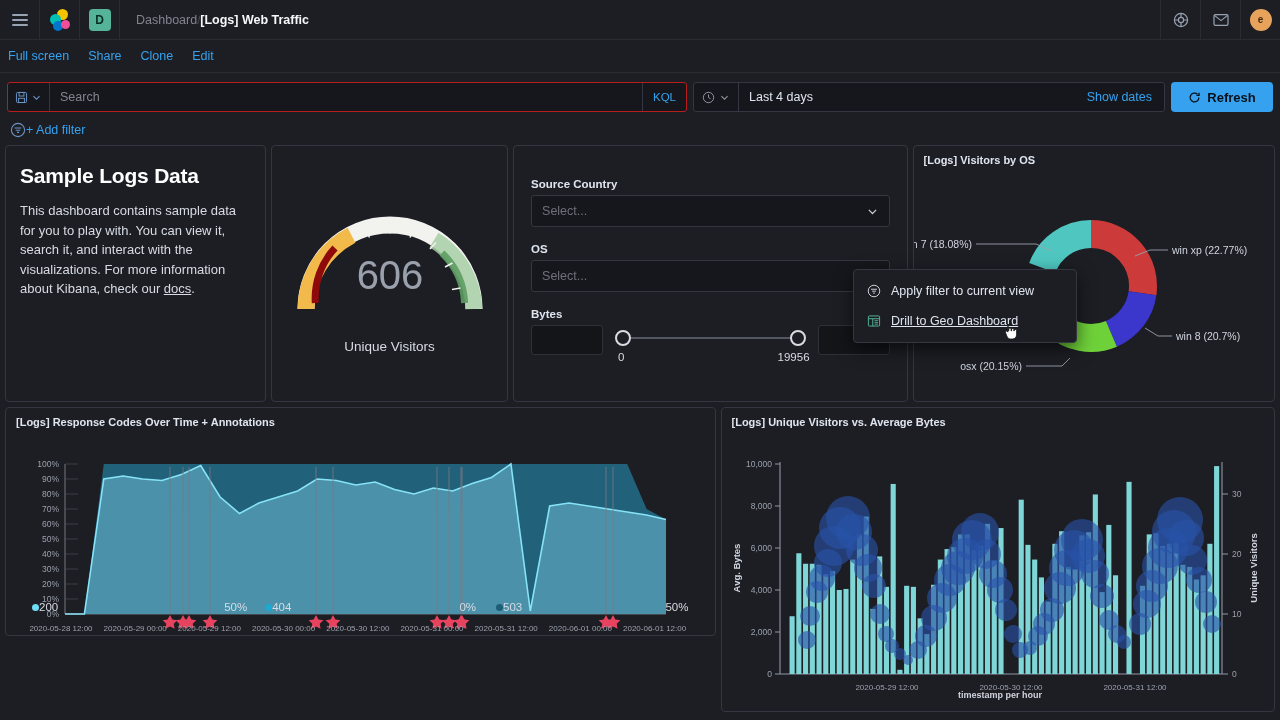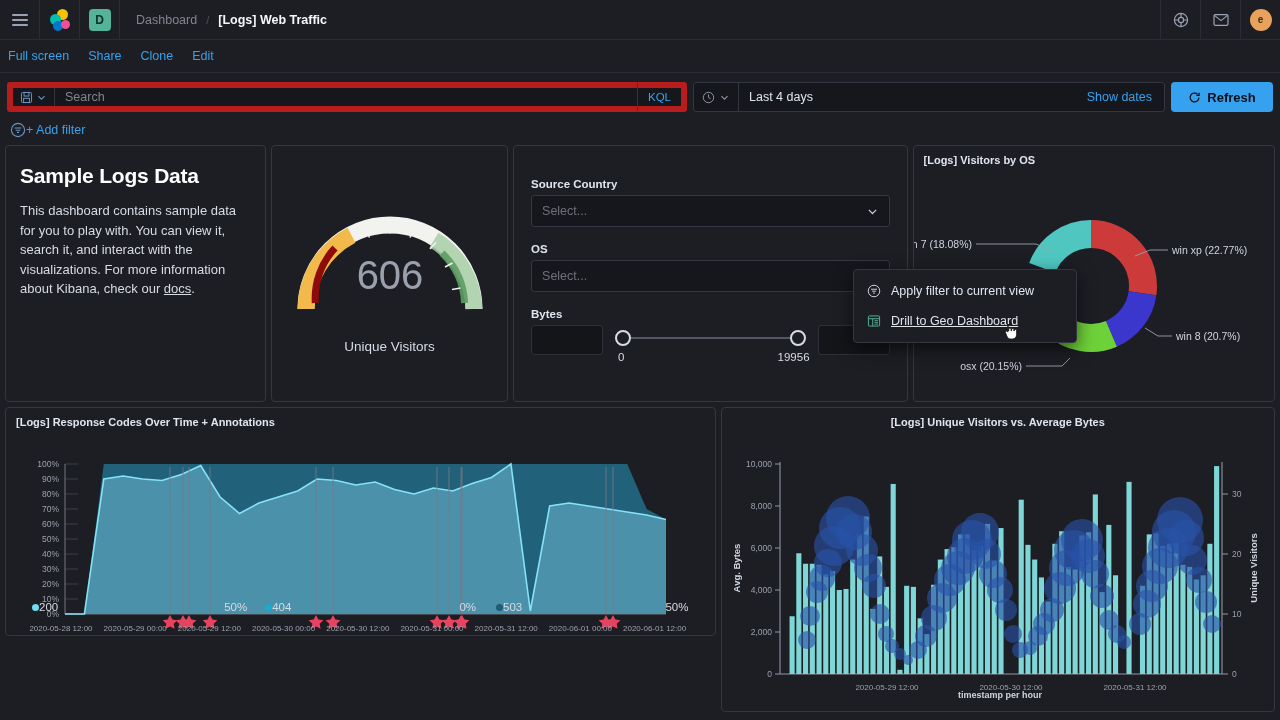--- a/index.html
+++ b/index.html
@@ -27,21 +27,21 @@
   .kibana-logo i { position: absolute; border-radius: 50%; display:block; }
   .kl1 { width: 11px; height: 11px; background: #f5c400; left: 9px; top: 1px; }
   .kl2 { width: 11px; height: 11px; background: #00bfb3; left: 2px; top: 6px; }
   .kl3 { width: 10px; height: 10px; background: #0077cc; left: 5px; top: 13px; }
   .kl4 { width: 9px;  height: 9px;  background: #f04e98; left: 13px; top: 12px; }
   .dash-badge {
     width: 22px; height: 22px; border-radius: 4px; background: #54b399;
     color: #0b2e24; font-size: 12px; font-weight: bold;
     display: flex; align-items: center; justify-content: center;
   }
-  .breadcrumbs { display: flex; align-items: center; padding-left: 16px; font-size: 12.5px; gap: 9px; }
+  .breadcrumbs { display: flex; align-items: center; padding-left: 16px; font-size: 12.5px; gap: 0; }
   .crumb-muted { color: #81858f; }
   .crumb-sep { color: #4d5159; font-size: 11px; }
   .crumb-active { color: #f5f7fa; font-weight: bold; }
   .nav-right { margin-left: auto; display: flex; align-items: center; height: 100%; }
   .nav-icon {
     width: 40px; height: 40px; display: flex; align-items: center; justify-content: center;
     border-left: 1px solid #2a2b33;
   }
   .avatar {
     width: 22px; height: 22px; border-radius: 50%; background: #e7a35c;
@@ -51,21 +51,21 @@
   
   .actions {
     height: 33px; display: flex; align-items: center; gap: 19px;
     padding: 0 8px; font-size: 12.5px; border-bottom: 1px solid #2a2b33;
   }
   .actions a { color: #36a2ef; text-decoration: none; }
   
   .querybar { display: flex; align-items: center; padding: 6px 7px 0 7px; gap: 6px; height: 42px; }
   .search-wrap {
     flex: 1; display: flex; align-items: center; height: 30px;
-    background: #16171c; border: 6px solid #b91c1c; border-radius: 3px;
+    background: #16171c; border: 1px solid #b91c1c; border-radius: 3px;
   }
   .save-icon-btn {
     display: flex; align-items: center; gap: 3px; padding: 0 7px;
     border-right: 1px solid #343741; height: 100%;
   }
   .search-input {
     flex: 1; background: transparent; border: none; outline: none;
     color: #dfe5ef; font-size: 12.5px; padding: 0 10px;
     font-family: "Liberation Sans", sans-serif;
   }
@@ -120,21 +120,21 @@
     border: 2px solid #d6dbe4; background: #1d1e24;
   }
   .knob-l { left: 2px; } .knob-r { right: 2px; }
   .slider-val { position: absolute; top: 26px; font-size: 11.5px; color: #d6dbe4; }
   .sv-l { left: 5px; } .sv-r { right: -2px; }
   
   .donut-panel { width: 364px; height: 257px; }
   
   .bottom-row { margin-top: 5px; }
   .resp-panel { width: 715px; height: 229px; }
-  .visitors-panel { width: 558px; height: 305px; text-align: center; }
+  .visitors-panel { width: 558px; height: 305px; }
   .legend {
     position: absolute; bottom: 22px; left: 0; right: 0;
     display: flex; align-items: center; font-size: 11.5px; color: #d6dbe4;
     padding: 0 26px;
   }
   .legend-item { display: flex; align-items: center; }
   .dot { width: 7px; height: 7px; border-radius: 50%; display: inline-block; }
   .pct { color: #d6dbe4; }
   
   .ctx-menu {

